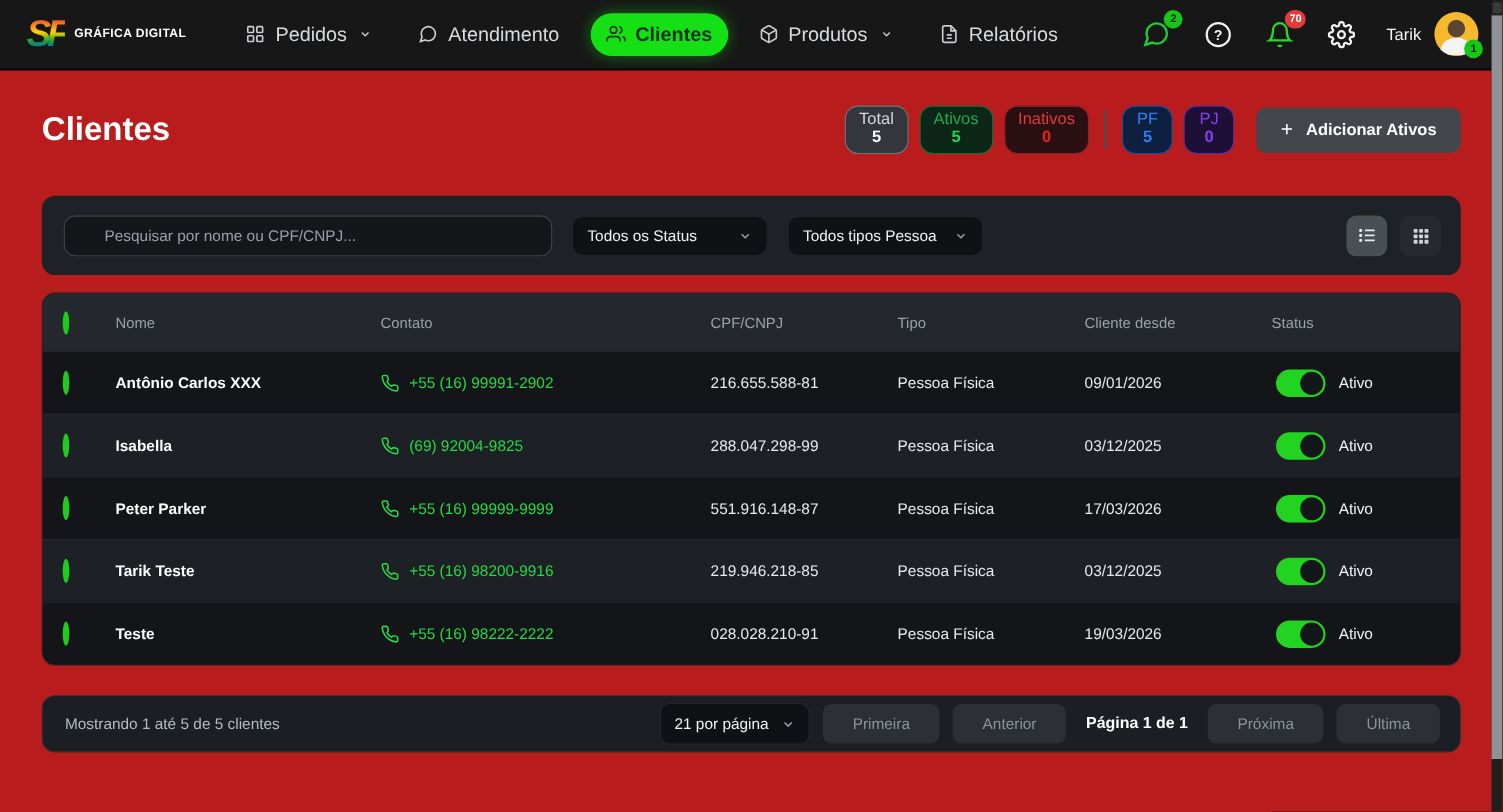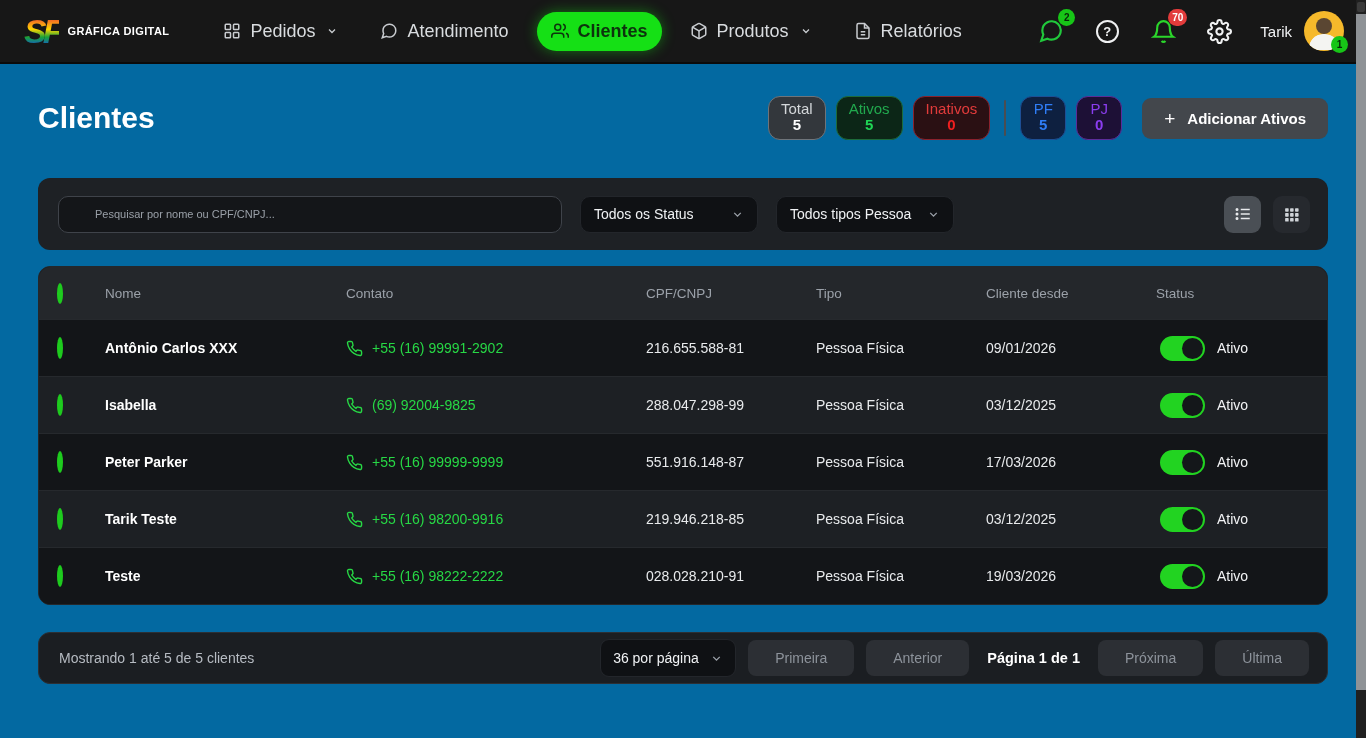--- a/index.html
+++ b/index.html
@@ -1,18 +1,18 @@
 <!DOCTYPE html>
 <html><head>
 <meta charset="utf-8">
 <style>
   * { margin:0; padding:0; box-sizing:border-box; }
   html,body { width:1366px; height:738px; overflow:hidden; }
   body { font-family:"Liberation Sans","DejaVu Sans",sans-serif; background:#131313; color:#f2f3f5; }
-  .screen { position:relative; width:1366px; height:738px; background:#0369a1; overflow:hidden; }
+  .screen { position:relative; width:1366px; height:738px; background:#b91c1c; overflow:hidden; }
 
   
   .nav { height:64px; background:#171717; display:flex; align-items:center; padding:0 22px 0 24px; border-bottom:2px solid #0b0b0b; }
   .brand { display:flex; align-items:center; gap:8px; margin-right:40px; }
   .brand-mark { font-weight:900; font-style:italic; font-size:34px; letter-spacing:-4px; line-height:1;
     background:linear-gradient(180deg,#e3242b 0%,#f47b20 22%,#ffd400 45%,#19a337 68%,#1461c7 90%);
     -webkit-background-clip:text; background-clip:text; color:transparent; text-shadow:none; }
   .brand-name { font-size:11px; font-weight:800; letter-spacing:.4px; color:#ffffff; }
   .menu { display:flex; align-items:center; gap:14px; }
   .menu-item { display:flex; align-items:center; gap:9px; color:#d9dcdf; font-size:18px; padding:9px 14px; border-radius:22px; cursor:pointer; }
@@ -55,22 +55,22 @@
   .stat.blue .s-label { color:#2f7df6; } .stat.blue .s-value { color:#2f7df6; }
   .stat.purple { background:#1d1036; border-color:#5b2d99; }
   .stat.purple .s-label { color:#8b3df0; } .stat.purple .s-value { color:#8b3df0; }
   .stat-sep { width:2px; height:36px; background:#4a4d51; margin:0 4px; border-radius:1px; }
   .add-btn { margin-left:10px; height:41px; padding:0 22px; background:#43474c; border:none; border-radius:9px; color:#ffffff;
     font-size:15px; font-weight:600; display:flex; align-items:center; gap:12px; cursor:pointer; font-family:inherit; }
   .add-btn .plus { font-size:19px; font-weight:400; line-height:1; }
 
   
   .filter-bar { margin-top:32px; height:72px; background:#1e2125; border-radius:12px; display:flex; align-items:center; padding:0 18px 0 20px; }
-  .search-input { width:504px; height:37px; background:#141619; border:1px solid #3f434a; border-radius:10px; color:#e8eaec;
-    font-size:11px; padding:0 14px 0 36px; outline:none; font-family:inherit; }
+  .search-input { width:444px; height:37px; background:#141619; border:1px solid #3f434a; border-radius:10px; color:#e8eaec;
+    font-size:14px; padding:0 14px 0 36px; outline:none; font-family:inherit; }
   .search-input::placeholder { color:#9aa0a8; }
   .dropdown { height:37px; min-width:178px; background:#0f1114; border:1px solid #23262b; border-radius:10px; display:flex; align-items:center;
     justify-content:space-between; padding:0 13px; margin-left:18px; cursor:pointer; }
   .dropdown .dd-label { font-size:14px; color:#f0f2f4; }
   .view-toggles { margin-left:auto; display:flex; gap:12px; }
   .view-btn { width:37px; height:37px; border-radius:9px; display:flex; align-items:center; justify-content:center; cursor:pointer; border:none; }
   .view-btn.active { background:#4a4f55; }
   .view-btn.inactive { background:#26292e; }
 
   
@@ -400,21 +400,21 @@
       <span class="status-label">Ativo</span>
     </div>
   </div>
 </div>
     </div>
 
     <div class="footer-bar">
       <span class="summary">Mostrando 1 até 5 de 5 clientes</span>
       <div class="pager">
         <div class="per-page">
-          <span class="dd-label">36 por página</span>
+          <span class="dd-label">21 por página</span>
           <svg width="13" height="13" viewBox="0 0 24 24" fill="none" stroke="#9aa0a8" stroke-width="2.5">
               <polyline points="6 9 12 15 18 9"></polyline>
             </svg>
         </div>
         <button class="pg-btn">Primeira</button>
         <button class="pg-btn">Anterior</button>
         <span class="pg-info">Página 1 de 1</span>
         <button class="pg-btn">Próxima</button>
         <button class="pg-btn">Última</button>
       </div>

